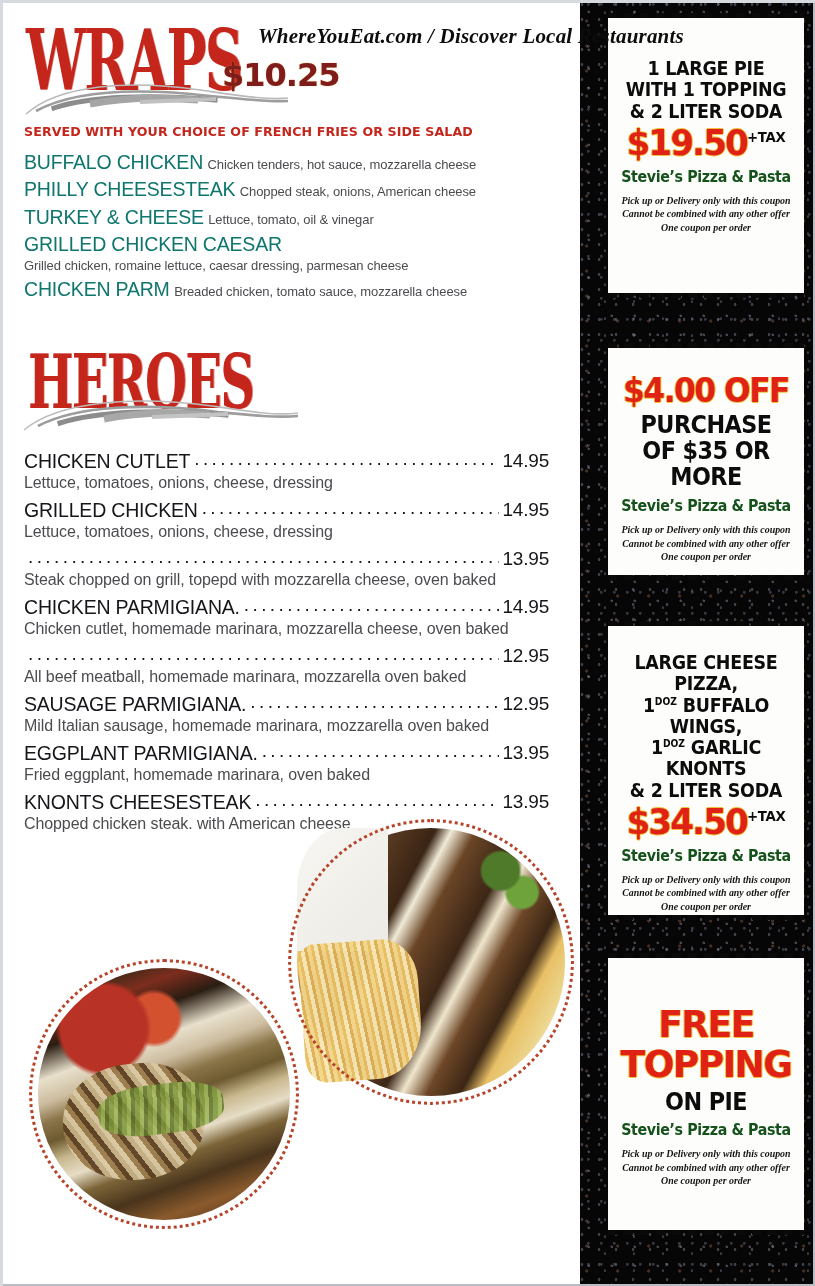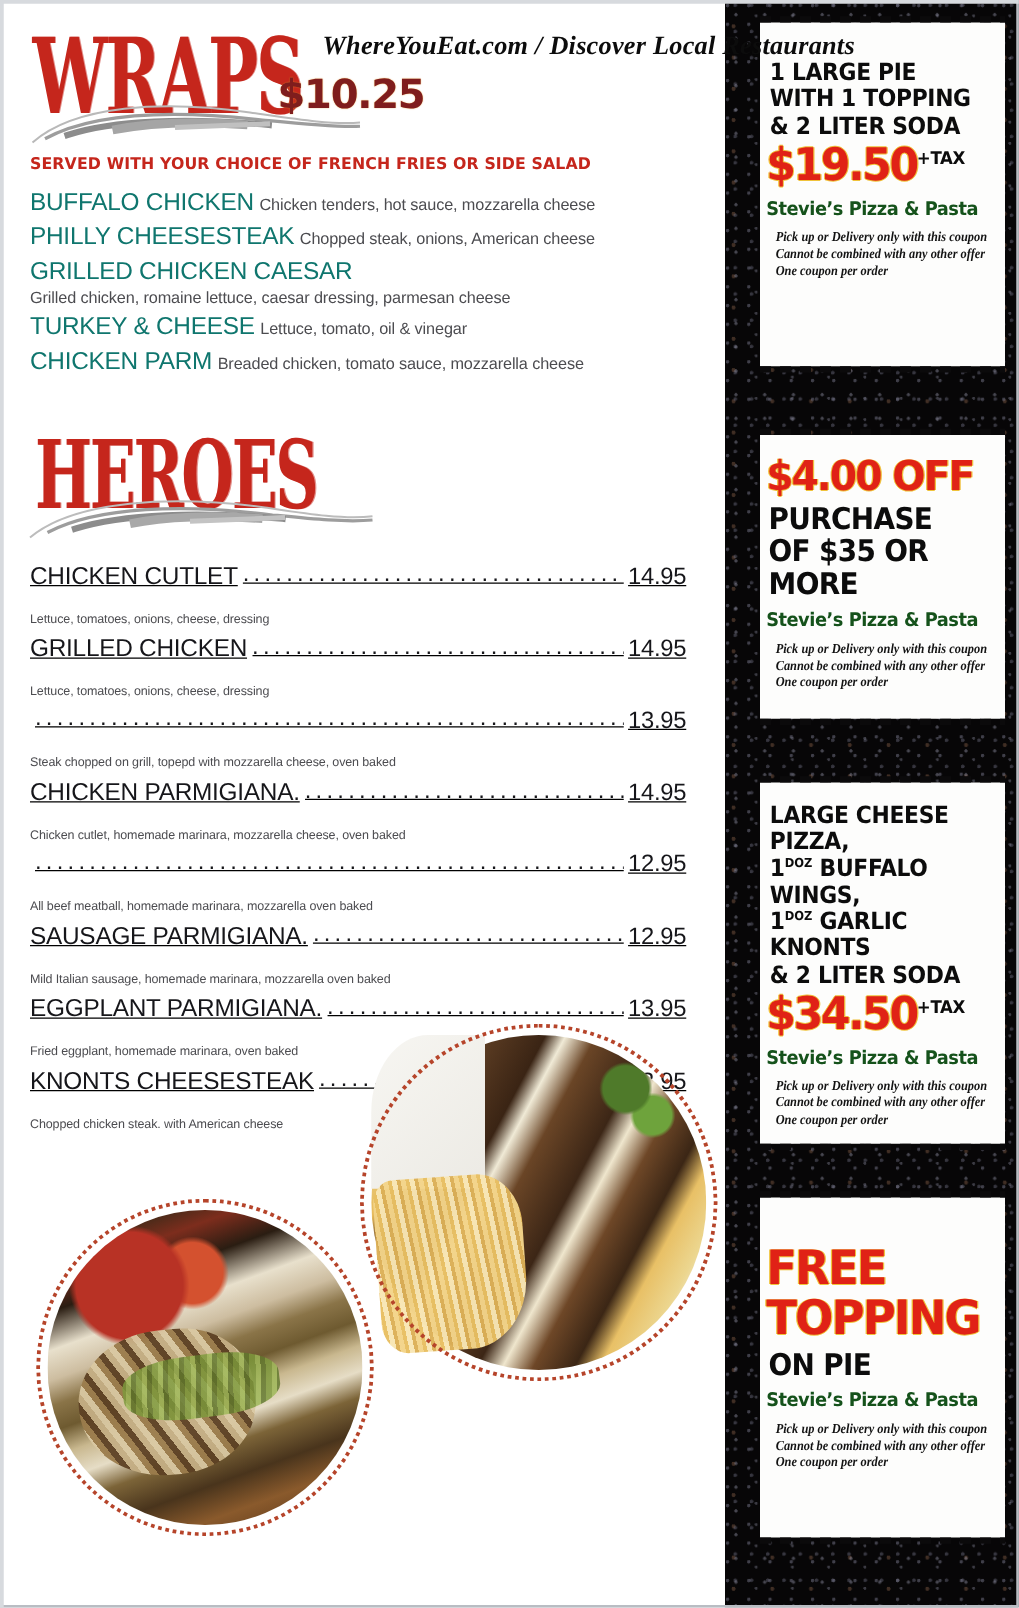--- a/index.html
+++ b/index.html
@@ -85,21 +85,21 @@
   }
   .wrap-row.stacked .wrap-desc{display:block;margin-top:1px;}
 
   
   #heroes-title{position:absolute;left:28px;top:356px;font-size:56px;}
   #heroes-swoosh{left:20px;top:392px;width:280px;height:40px;}
 
   #heroes-list{position:absolute;left:24px;top:450px;width:525px;}
   .hero-row{margin-bottom:7px;}
   .hero-line{
-    display:flex;align-items:center;width:100%;text-decoration:underline;
+    display:flex;align-items:flex-start;width:100%;
   }
   .hero-name{
     font-family:"Liberation Sans", sans-serif;
     font-size:19.5px;color:#16161a;letter-spacing:-.2px;white-space:nowrap;
   }
   .leader{
     flex:1 1 auto;
     overflow:hidden;
     white-space:nowrap;
     color:#16161a;
@@ -107,21 +107,21 @@
     letter-spacing:3.4px;
     margin:0 3px 0 4px;
     transform:translateY(-2px);
   }
   .hero-price{
     font-family:"Liberation Sans", sans-serif;
     font-size:19px;color:#16161a;white-space:nowrap;letter-spacing:-.2px;
   }
   .hero-desc{
     font-family:"Liberation Sans", sans-serif;
-    font-size:10px;color:#4c4c50;margin-top:17px;letter-spacing:-.1px;
+    font-size:16px;color:#4c4c50;margin-top:1px;letter-spacing:-.1px;
   }
 
   
   .photo{
     position:absolute;border-radius:50%;
     background-size:cover;background-position:center;
     box-sizing:border-box;
   }
   .photo::after{
     content:"";position:absolute;left:-9px;top:-9px;right:-9px;bottom:-9px;
@@ -199,21 +199,22 @@
       radial-gradient(circle at 86% 74%, rgba(140,140,160,.4) 0 1px, rgba(0,0,0,0) 1.4px),
       radial-gradient(circle at 22% 84%, rgba(170,120,90,.35) 0 1.4px, rgba(0,0,0,0) 1.8px),
       #070607;
     background-size:17px 15px,23px 19px,13px 21px,29px 17px,31px 25px,auto;
     z-index:5;
   }
   .coupon{
     position:absolute;left:28px;width:196px;
     background:#fdfdfc;
     z-index:10;
-    padding-top:2px;
+    text-align:center;
+    padding-top:12px;
     box-sizing:border-box;
   }
   .coupon::before,.coupon::after{
     content:"";position:absolute;left:0;width:100%;height:5px;
     background-image:repeating-linear-gradient(90deg,
       #0b0a0b 0 9px, rgba(0,0,0,0) 9px 16px);
     z-index:11;
   }
   .coupon::before{top:-5px;}
   .coupon::after{bottom:-5px;}
@@ -289,27 +290,27 @@
 
     <div id="wraps-list">
       <div class="wrap-row">
         <span class="wrap-name">BUFFALO CHICKEN</span>
         <span class="wrap-desc">Chicken tenders, hot sauce, mozzarella cheese</span>
       </div>
       <div class="wrap-row">
         <span class="wrap-name">PHILLY CHEESESTEAK</span>
         <span class="wrap-desc">Chopped steak, onions, American cheese</span>
       </div>
+      <div class="wrap-row">
+        <span class="wrap-name">TURKEY &amp; CHEESE</span>
+        <span class="wrap-desc">Lettuce, tomato, oil &amp; vinegar</span>
+      </div>
       <div class="wrap-row stacked">
         <span class="wrap-name">GRILLED CHICKEN CAESAR</span>
         <span class="wrap-desc">Grilled chicken, romaine lettuce, caesar dressing, parmesan cheese</span>
-      </div>
-      <div class="wrap-row">
-        <span class="wrap-name">TURKEY &amp; CHEESE</span>
-        <span class="wrap-desc">Lettuce, tomato, oil &amp; vinegar</span>
       </div>
       <div class="wrap-row">
         <span class="wrap-name">CHICKEN PARM</span>
         <span class="wrap-desc">Breaded chicken, tomato sauce, mozzarella cheese</span>
       </div>
     </div>
 
     <div class="sect-title" id="heroes-title">HEROES</div>
 
     <svg class="swoosh" id="heroes-swoosh" viewBox="0 0 280 40">

